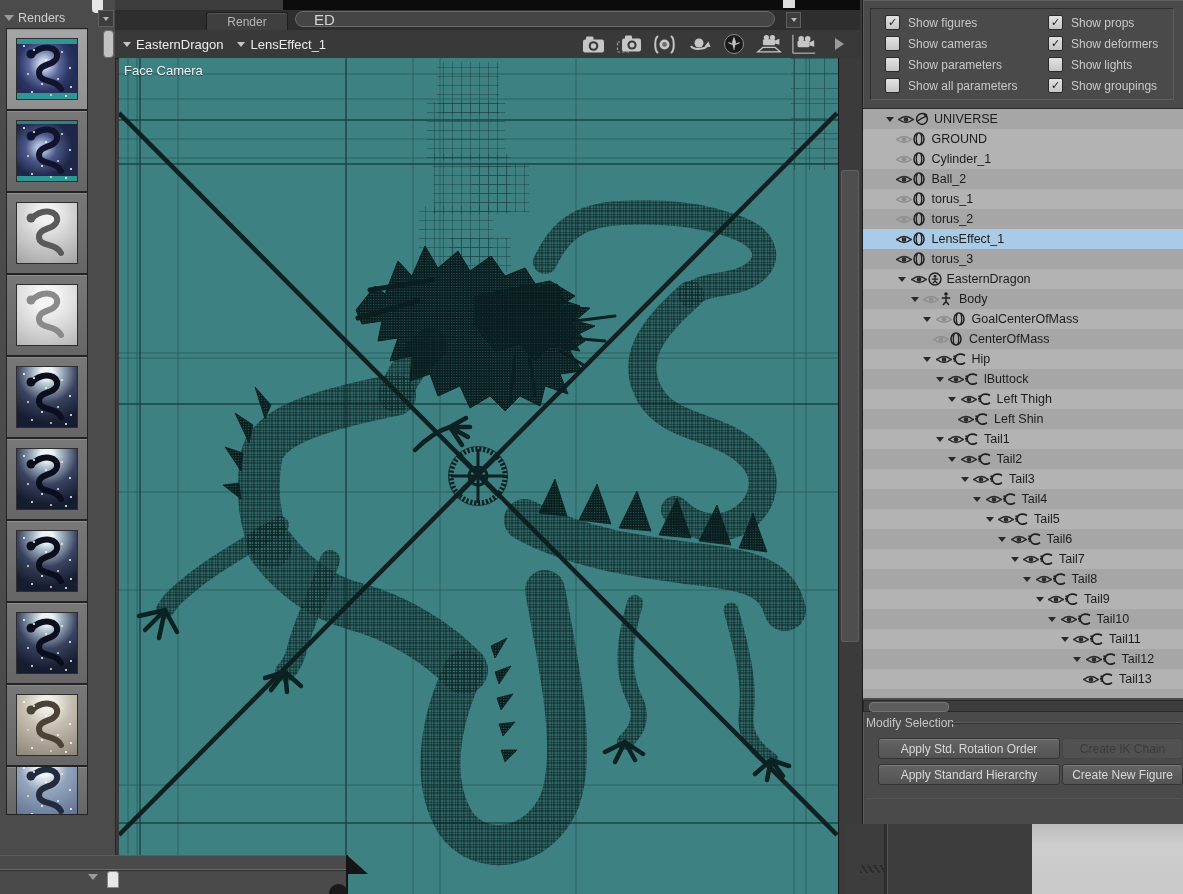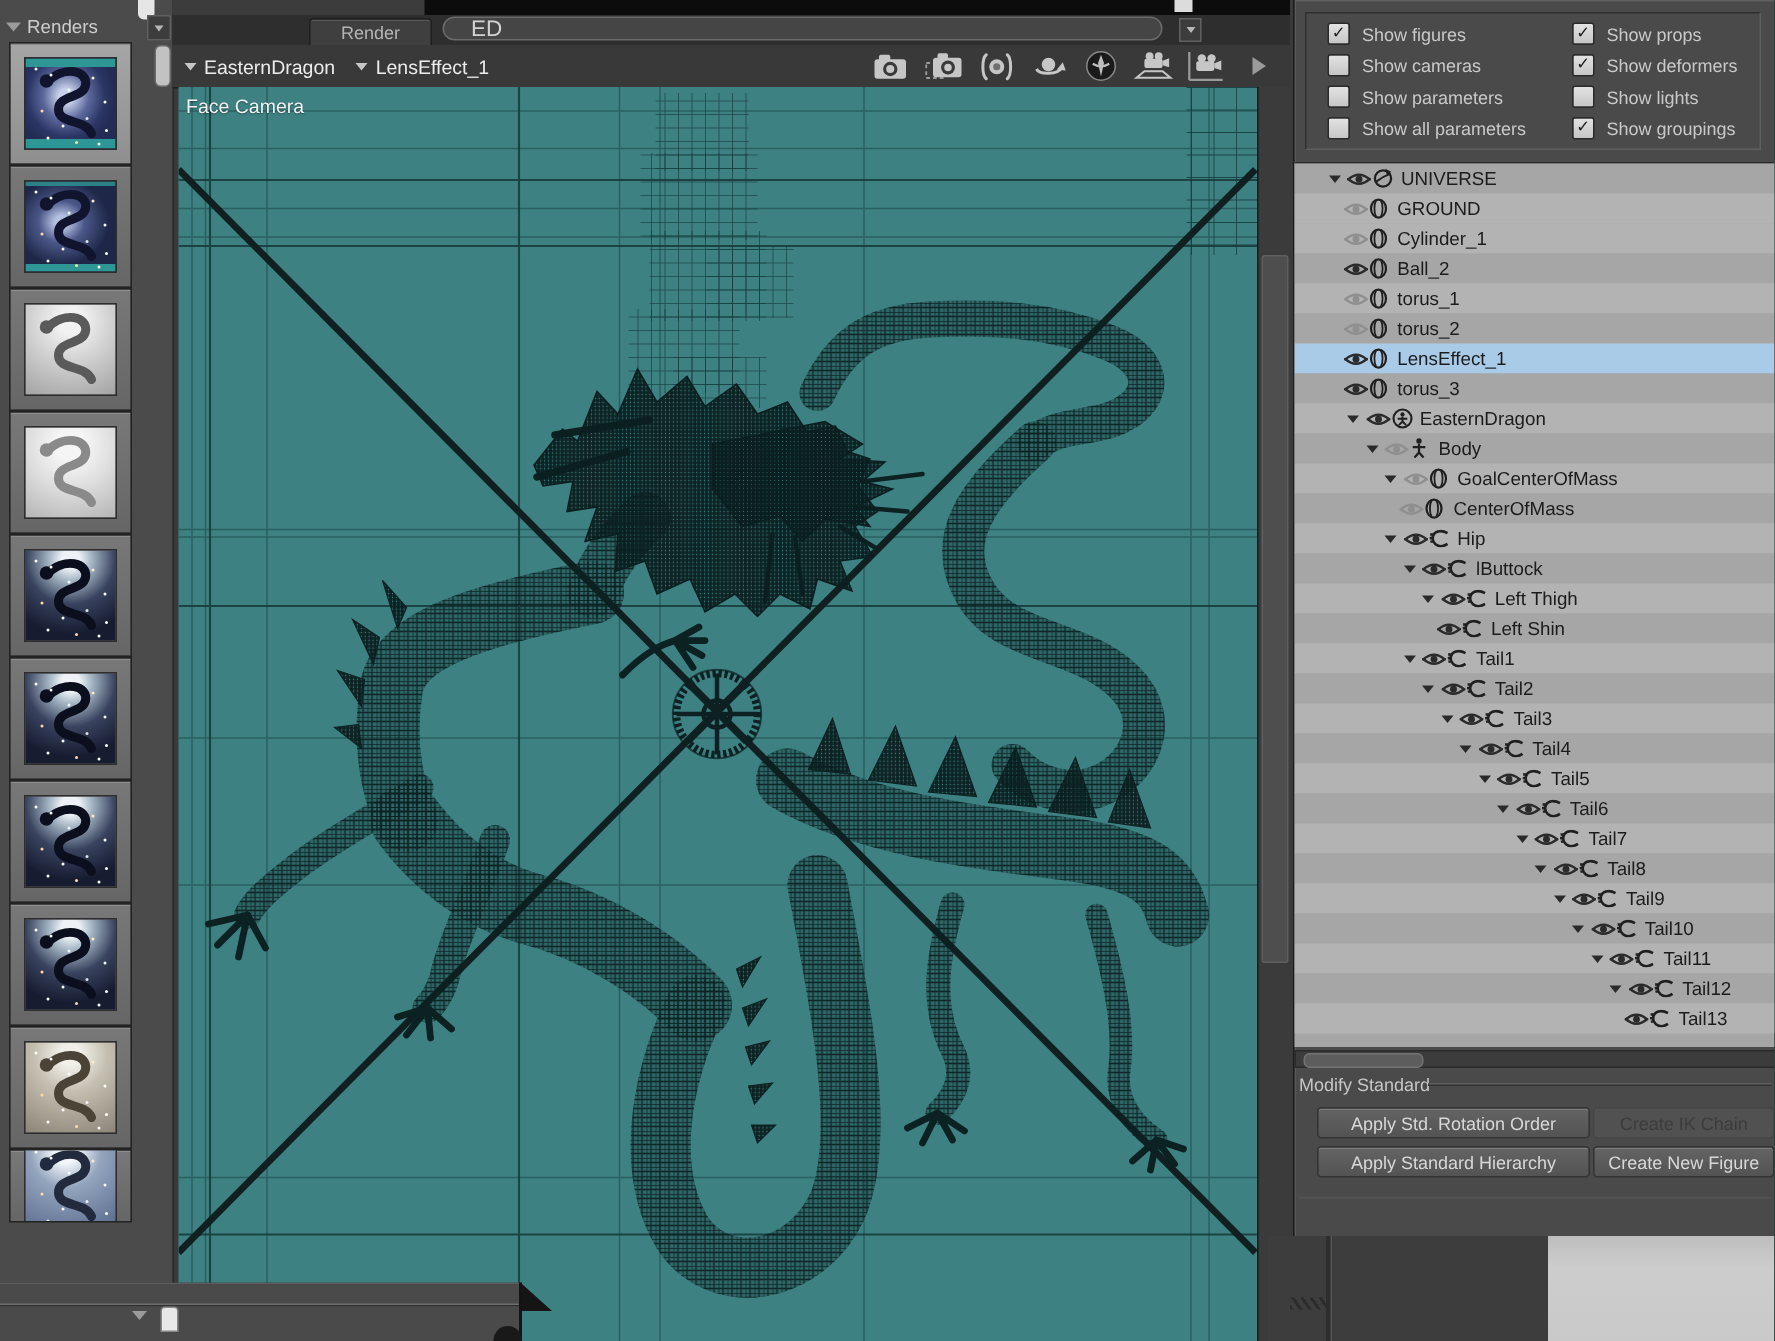--- a/index.html
+++ b/index.html
@@ -1015,21 +1015,21 @@
     <span class="tree-ico">
           <svg width="13" height="12" viewBox="0 0 13 12">
             <path d="M12 2.4 C8.5 0.4 4.5 0.8 3 3 C1.6 5.4 2 8 4 9.8 C6.5 11.8 9.8 11.2 12 9.6 M3 3.2 L0.4 3.4 M2.4 5.4 L0 5.8 M2.6 7.6 L0.6 8.2" fill="none" stroke="currentColor" stroke-width="1.7"></path>
           </svg>
         </span>
     <span class="tree-label">Tail13</span>
   </div>
     </div>
   <div id="tree-hscroll" class="abs"></div>
   <div id="tree-hthumb" class="abs"></div>
-  <div id="modify-label" class="abs">Modify Standard</div>
+  <div id="modify-label" class="abs">Modify Selection</div>
   <div id="modify-line" class="abs"></div>
   <div id="btn-mount">
       <div class="panel-btn abs" style="left: 878px; top: 738px; width: 180px;">
         <span>Apply Std. Rotation Order</span>
       </div>
       <div class="panel-btn abs disabled" style="left: 1062px; top: 738px; width: 119px;">
         <span>Create IK Chain</span>
       </div>
       <div class="panel-btn abs" style="left: 878px; top: 764px; width: 180px;">
         <span>Apply Standard Hierarchy</span>

